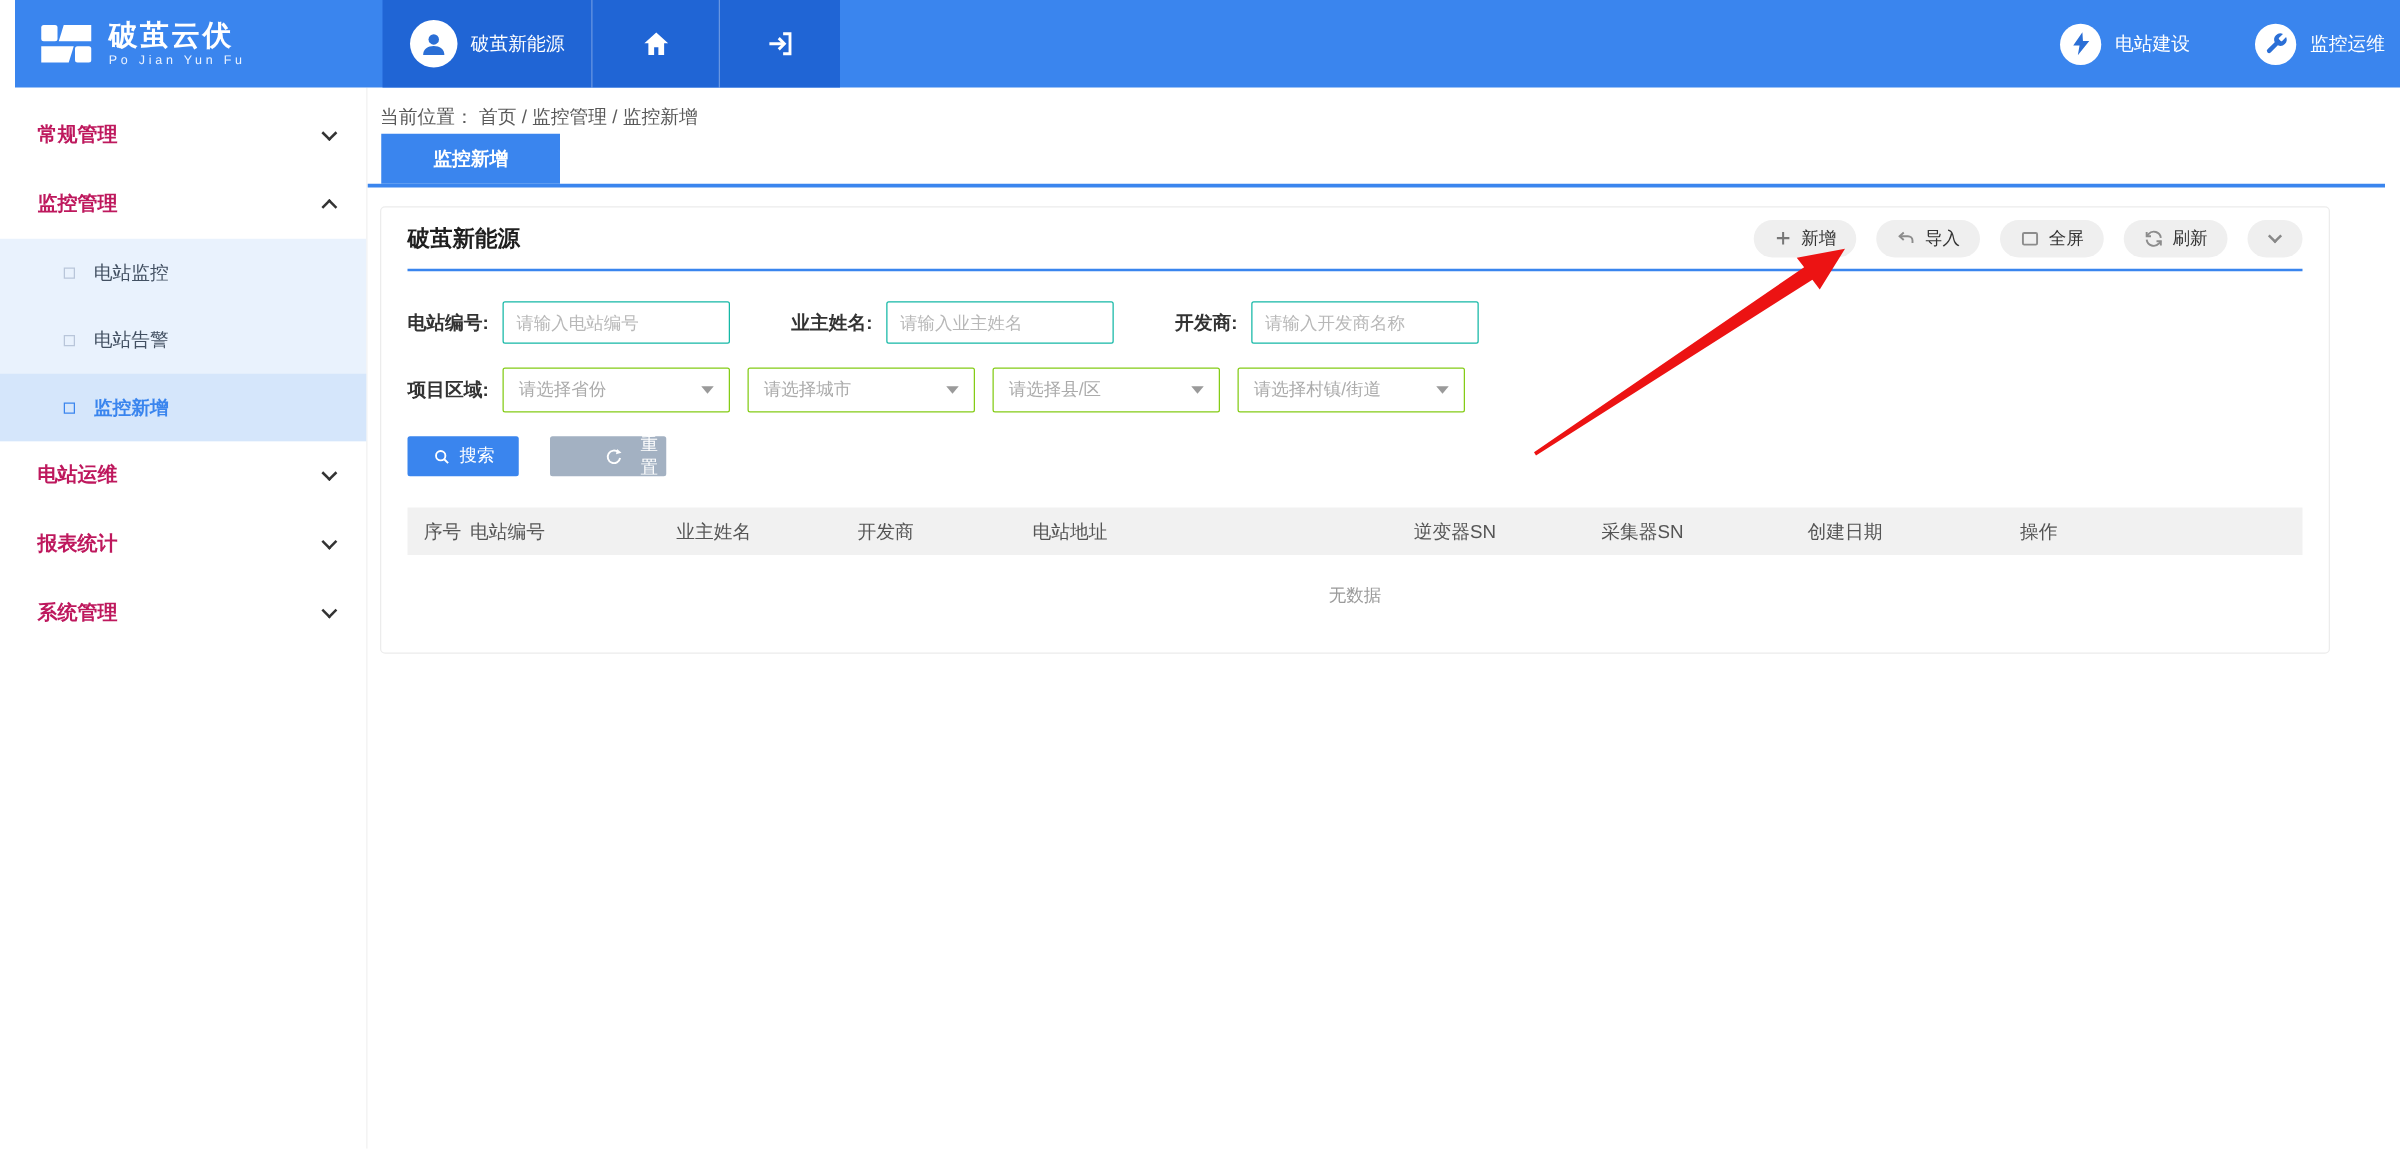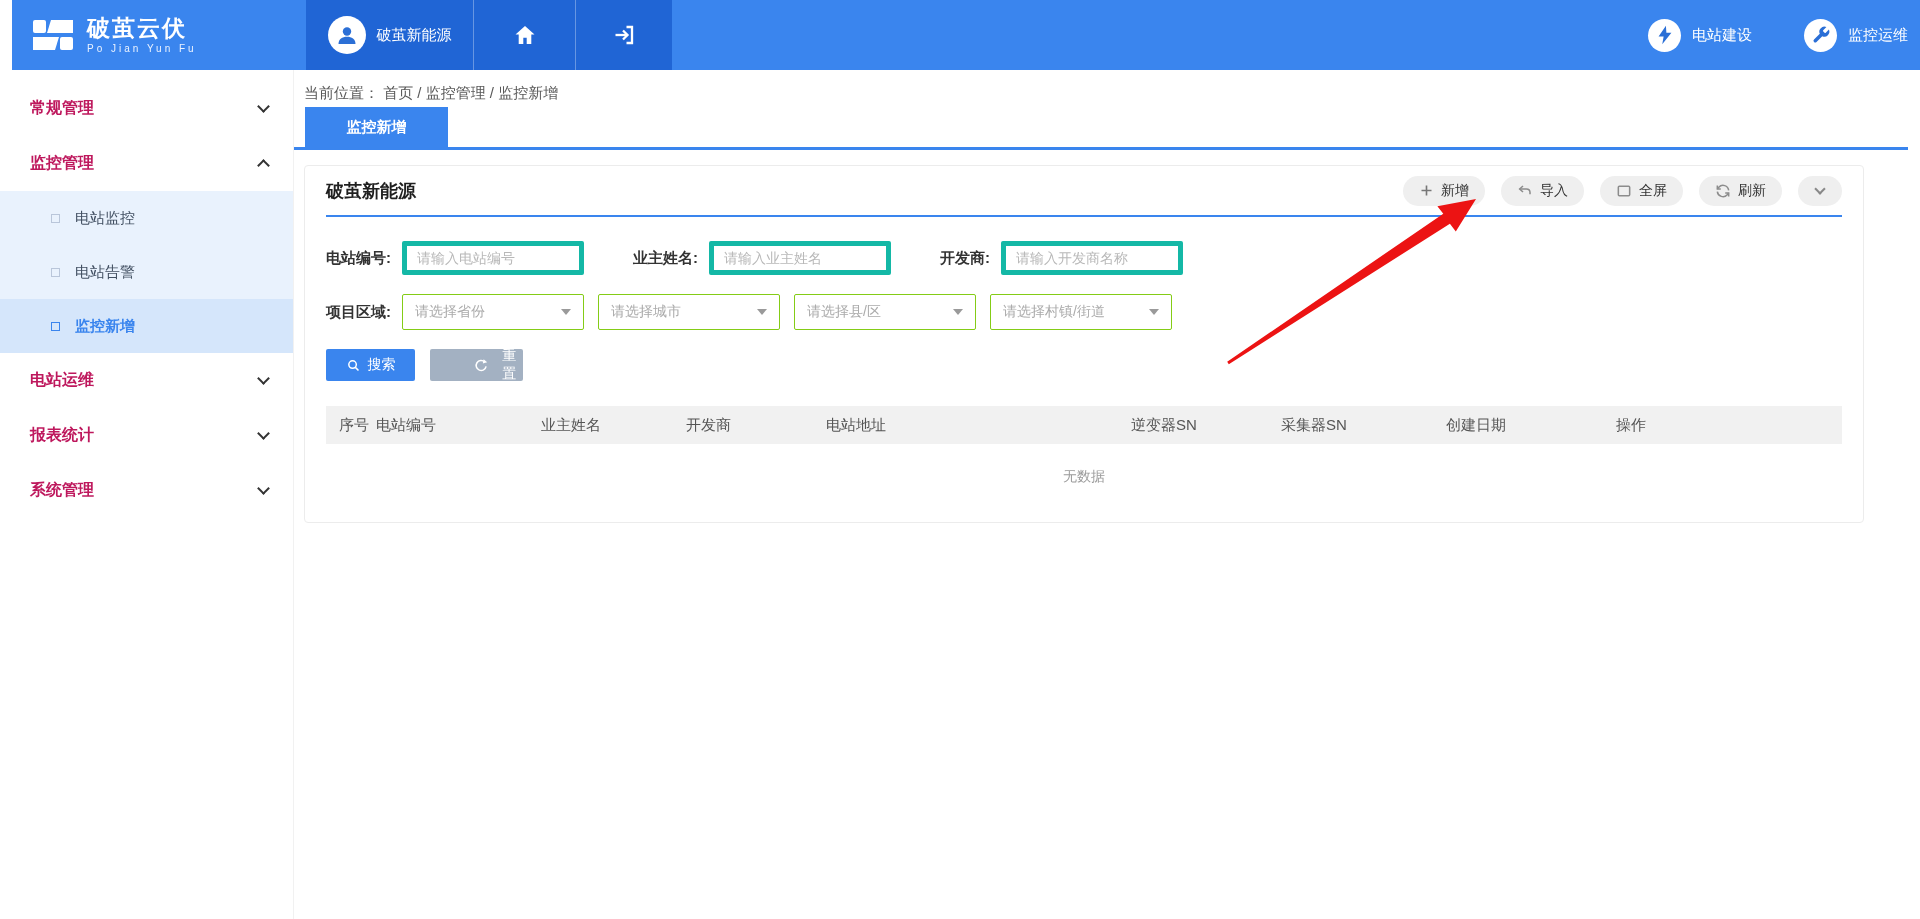--- a/index.html
+++ b/index.html
@@ -46,26 +46,26 @@
   .toolbar { display:flex; align-items:center; gap:16px; }
   .pill { height:30px; border:none; background:#efefef; border-radius:16px; display:flex; align-items:center; gap:7px; padding:0 16px; font-size:14px; color:#333; cursor:pointer; font-family:inherit; }
   .pill svg { display:block; }
   .pill-caret { padding:0 18px; }
   .chev-sm { width:8px; height:8px; border-right:2px solid #888; border-bottom:2px solid #888; transform:rotate(45deg); margin-top:-4px; }
 
   .filters { padding-top:24px; }
   .f-row { display:flex; align-items:center; margin-bottom:19px; }
   .f-group { display:flex; align-items:center; margin-right:49px; }
   .f-label { font-size:15px; font-weight:bold; color:#333; margin-right:11px; white-space:nowrap; }
-  .f-input { width:182px; height:34px; border:5px solid #14b8a6; border-radius:2px; padding:0 10px; font-size:14px; color:#333; outline:none; font-family:inherit; }
+  .f-input { width:182px; height:34px; border:1px solid #14b8a6; border-radius:2px; padding:0 10px; font-size:14px; color:#333; outline:none; font-family:inherit; }
   .f-input::placeholder { color:#b8b8b8; }
   .select { width:182px; height:36px; border:1px solid #84cc16; border-radius:2px; display:flex; align-items:center; justify-content:space-between; padding:0 12px; font-size:14px; color:#ababab; margin-right:14px; cursor:pointer; background:#fff; }
   .caret-down { width:0; height:0; border-left:5px solid transparent; border-right:5px solid transparent; border-top:6px solid #9a9a9a; }
 
-  .action-row { display:flex; gap:15px; margin:5px 0 25px; }
+  .action-row { display:flex; gap:25px; margin:5px 0 25px; }
   .btn { height:32px; border:none; border-radius:2px; color:#fff; font-size:14px; display:flex; align-items:center; justify-content:center; gap:7px; cursor:pointer; font-family:inherit; }
   .btn-search { width:89px; background:#3a85ee; }
   .btn-reset { width:93px; background:#a3b1c2;padding-left:44px; }
 
   .thead { display:flex; align-items:center; height:38px; background:#f1f1f1; font-size:15px; color:#555; padding-left:13px; }
   .th { flex:0 0 auto; }
   .th-0{width:37px;} .th-1{width:165px;} .th-2{width:145px;} .th-3{width:140px;} .th-4{width:305px;} .th-5{width:150px;} .th-6{width:165px;} .th-7{width:170px;} .th-8{flex:1;}
   .empty { text-align:center; color:#9b9b9b; font-size:14px; padding:24px 0 8px; }
 
   .arrow-overlay { position:absolute; top:0; left:0; width:1920px; height:919px; pointer-events:none; z-index:50; }

